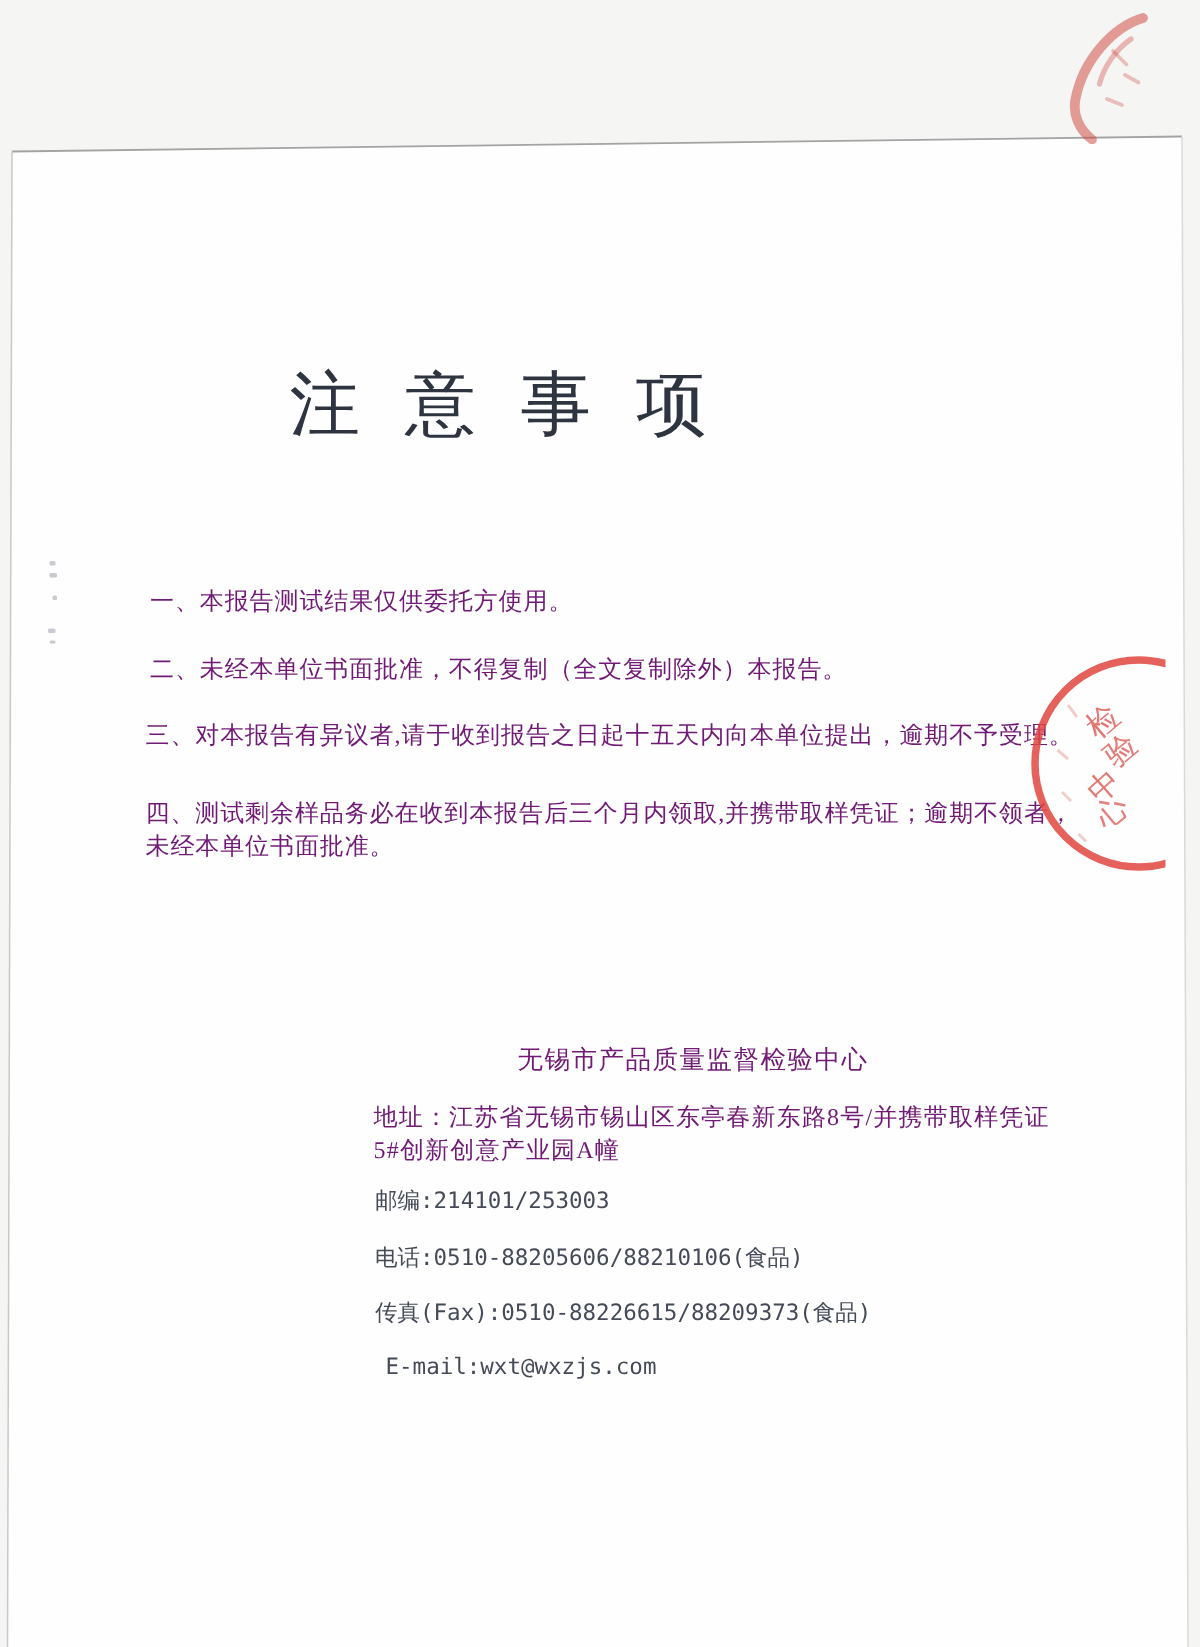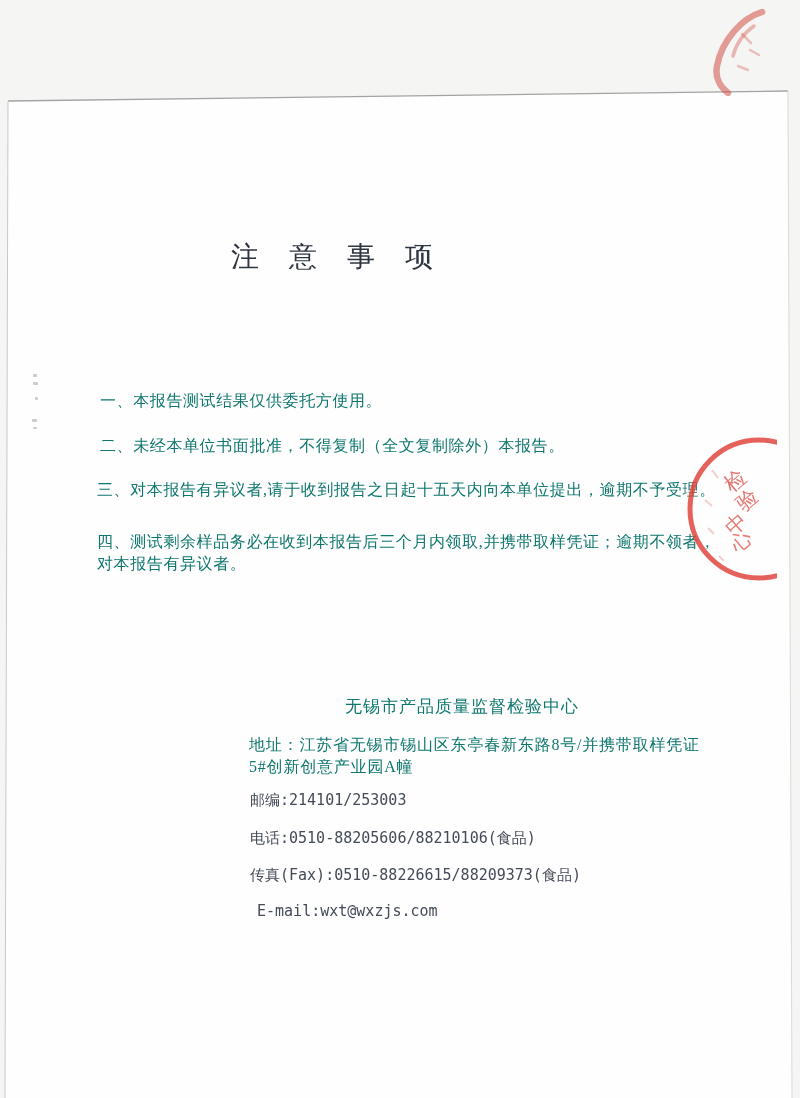--- a/index.html
+++ b/index.html
@@ -4,24 +4,24 @@
 <style>
   html,body{margin:0;padding:0;}
   body{
     width:800px;height:1098px;
     background:#f5f5f3;
     font-family:"Liberation Serif","DejaVu Serif",serif;
     position:relative;overflow:hidden;
   }
   .page{position:absolute;inset:0;width:800px;height:1098px;}
   svg.bg{position:absolute;left:0;top:0;pointer-events:none;}
-  .txt{position:absolute;white-space:nowrap;color:#0f766e;}
+  .txt{position:absolute;white-space:nowrap;color:#701a75;}
   .title{
     position:absolute;top:238px;left:0;width:664px;
-    text-align:center;font-size:28px;color:#2f3540;
+    text-align:center;font-size:47px;color:#2f3540;
     letter-spacing:30px;padding-left:30px;box-sizing:border-box;
     font-family:"Liberation Serif","DejaVu Serif",serif;
   }
   .note{font-size:16px;letter-spacing:0.6px;}
   .n1{left:100px;top:391px;}
   .n2{left:100px;top:436px;}
   .n3{left:97px;top:480px;text-align:right;}
   .n4a{left:97px;top:532px;text-align:right;}
   .n4b{left:97px;top:554px;}
   .org{left:345px;top:695px;font-size:17px;letter-spacing:1px;}
@@ -48,21 +48,21 @@
     <line x1="8" y1="101" x2="5" y2="1098" stroke="#c8c8c8" stroke-width="1"></line>
     <line x1="788" y1="91" x2="792" y2="1098" stroke="#d9d9d9" stroke-width="1"></line>
   </svg>
 
   <div class="title">注意事项</div>
 
   <div class="txt note n1">一、本报告测试结果仅供委托方使用。</div>
   <div class="txt note n2">二、未经本单位书面批准，不得复制（全文复制除外）本报告。</div>
   <div class="txt note n3">三、对本报告有异议者,请于收到报告之日起十五天内向本单位提出，逾期不予受理。</div>
   <div class="txt note n4a">四、测试剩余样品务必在收到本报告后三个月内领取,并携带取样凭证；逾期不领者，</div>
-  <div class="txt note n4b">对本报告有异议者。</div>
+  <div class="txt note n4b">未经本单位书面批准。</div>
 
   <div class="txt org">无锡市产品质量监督检验中心</div>
   <div class="txt addr1">地址：江苏省无锡市锡山区东亭春新东路8号/并携带取样凭证</div>
   <div class="txt addr2">5#创新创意产业园A幢</div>
   <div class="txt contact post">邮编:214101/253003</div>
   <div class="txt contact phone">电话:0510-88205606/88210106(食品)</div>
   <div class="txt contact fax">传真(Fax):0510-88226615/88209373(食品)</div>
   <div class="txt contact email">E-mail:wxt@wxzjs.com</div>
 
   <svg class="stamp" width="107" height="175" viewBox="670 425 107 175">

